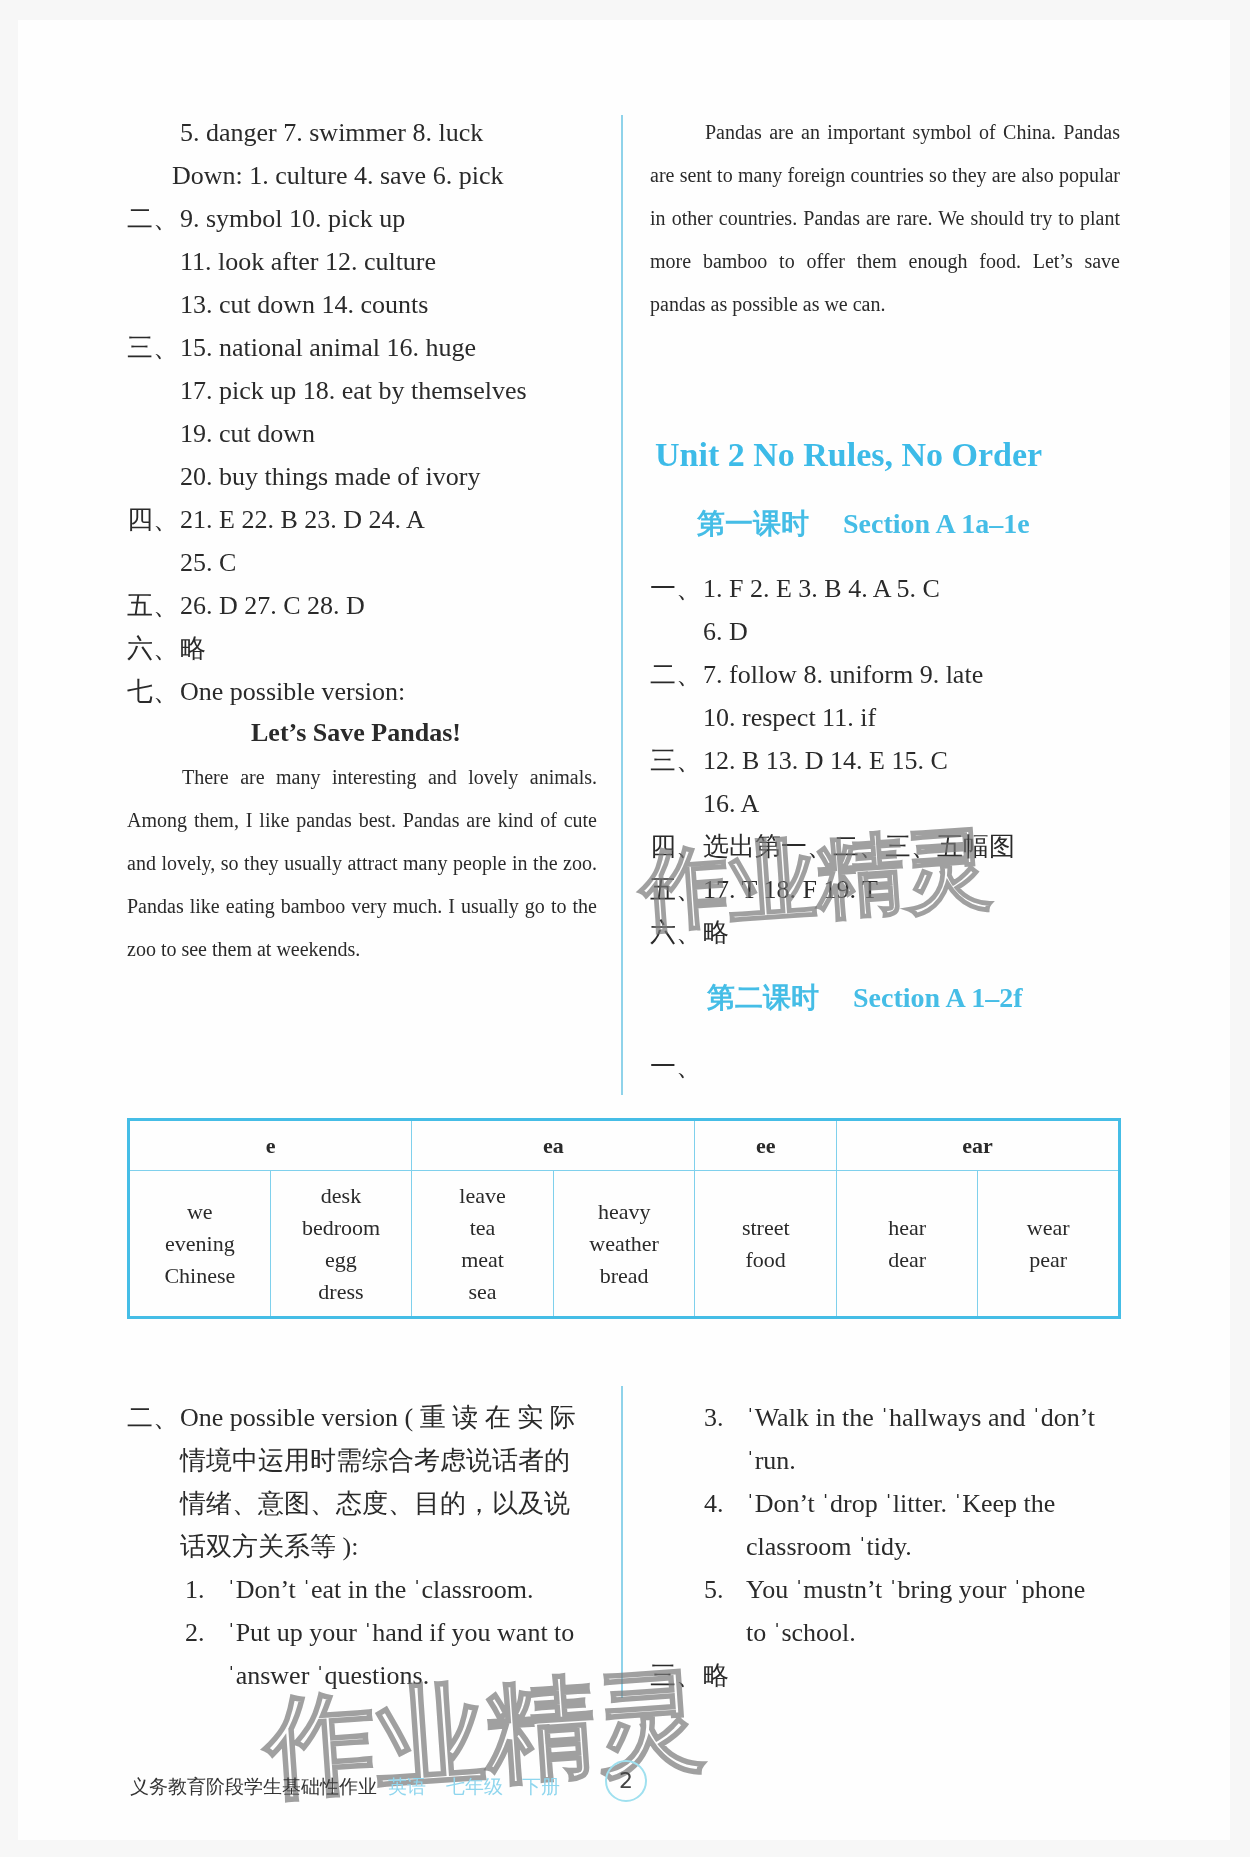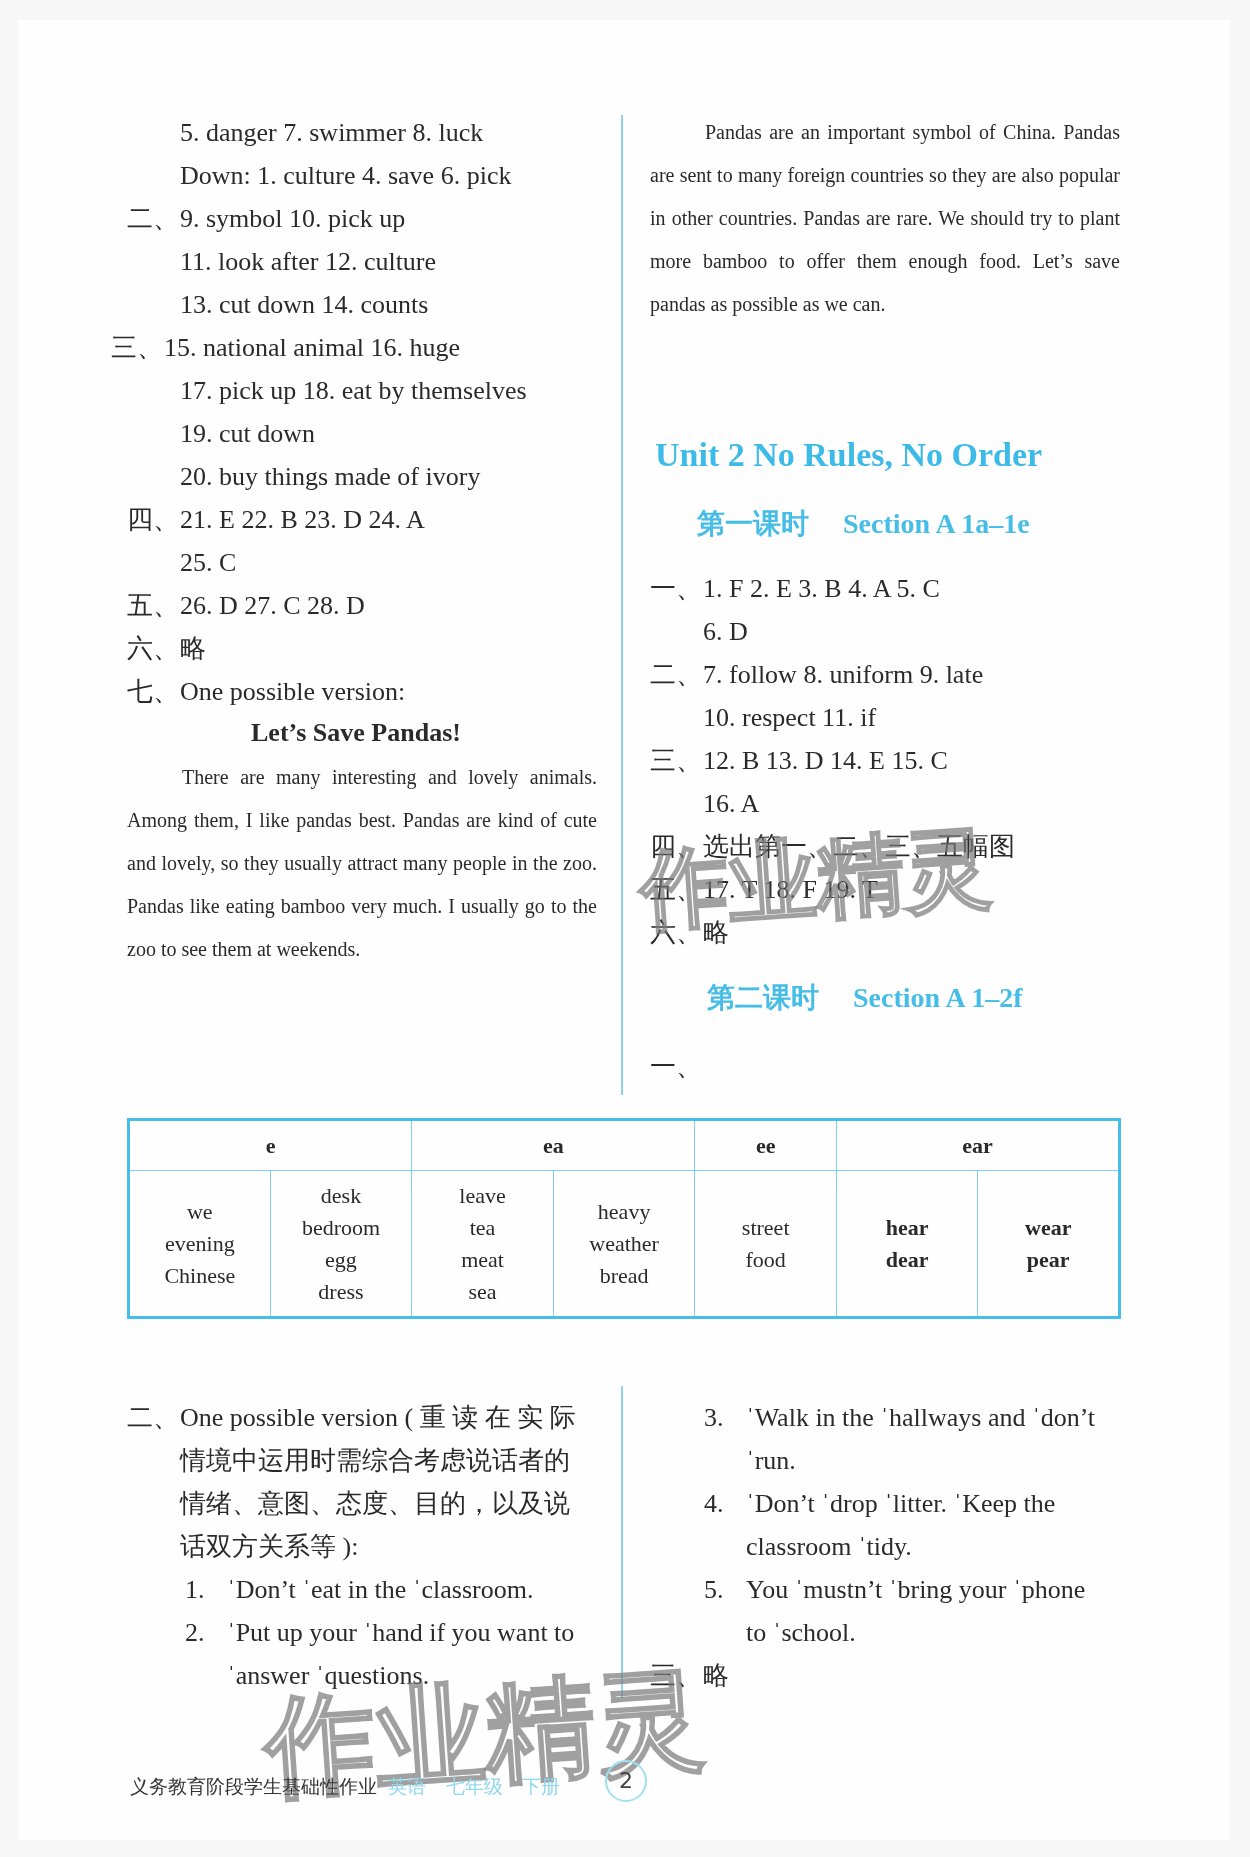--- a/index.html
+++ b/index.html
@@ -15,43 +15,43 @@
   .essay { position:absolute; font-size:20px; line-height:43px; text-align:justify; }
   .essay p { margin:0; }
   .essay .indent { text-indent:55px; }
   .essay-title { position:absolute; font-weight:bold; font-size:26px; white-space:nowrap; }
   table.phon { position:absolute; left:127px; top:1118px; width:994px; border-collapse:collapse;
                border:3px solid #45bde6; font-size:22px; }
   table.phon td { border:1.5px solid #7fd0ec; text-align:center; vertical-align:middle; padding:0; }
   table.phon tr.h1 td { height:49px; font-weight:bold; }
   table.phon tr.h2 td { height:50px; font-family:"DejaVu Sans",sans-serif; font-size:19px; color:#444; }
   table.phon tr.words td { height:145px; line-height:32px; }
-  table.phon tr.words td.bold { font-weight:bold;text-align:center; }
+  table.phon tr.words td.bold { font-weight:normal;text-align:center; }
   .footer-left { position:absolute; left:130px; top:1774px; font-family:"DejaVu Sans",sans-serif;
                  font-size:19px; color:#333; white-space:nowrap; }
   .footer-blue { position:absolute; top:1774px; font-family:"DejaVu Sans",sans-serif; font-size:19px;
                  color:#8fd6ee; white-space:nowrap; }
   .page-num { position:absolute; left:605px; top:1760px; width:38px; height:38px; border:2px solid #9fe0ef;
               border-radius:50%; text-align:center; line-height:38px; font-family:"DejaVu Sans",sans-serif;
               font-size:22px; color:#444; }
   .watermark { position:absolute; font-family:"DejaVu Sans",sans-serif; font-weight:bold; color:transparent;
                -webkit-text-stroke:2px rgba(120,120,120,0.7); white-space:nowrap; transform:rotate(-4deg); }
 </style>
 </head>
 <body>
 
 <div class="page"></div>
 
 <div>
   <div class="line" style="left:180px;top:111px"><span>5.  danger    7.  swimmer    8.  luck</span></div>
-  <div class="line" style="left:180px;top:154px"><span>Down: 1.  culture    4.  save    6.  pick</span></div>
+  <div class="line" style="left:172px;top:154px"><span>Down: 1.  culture    4.  save    6.  pick</span></div>
   <div class="line" style="left:127px;top:197px"><span class="num" style="width:53px">二、</span><span>9.  symbol    10.  pick up</span></div>
   <div class="line" style="left:180px;top:240px"><span>11.  look after    12.  culture</span></div>
   <div class="line" style="left:180px;top:283px"><span>13.  cut down    14.  counts</span></div>
-  <div class="line" style="left:111px;top:326px"><span class="num" style="width:53px">三、</span><span>15.  national animal    16.  huge</span></div>
+  <div class="line" style="left:127px;top:326px"><span class="num" style="width:53px">三、</span><span>15.  national animal    16.  huge</span></div>
   <div class="line" style="left:180px;top:369px"><span>17.  pick up    18.  eat by themselves</span></div>
   <div class="line" style="left:180px;top:412px"><span>19.  cut down</span></div>
   <div class="line" style="left:180px;top:455px"><span>20.  buy things made of ivory</span></div>
   <div class="line" style="left:127px;top:498px"><span class="num" style="width:53px">四、</span><span>21.  E    22.  B    23.  D    24.  A</span></div>
   <div class="line" style="left:180px;top:541px"><span>25.  C</span></div>
   <div class="line" style="left:127px;top:584px"><span class="num" style="width:53px">五、</span><span>26.  D    27.  C    28.  D</span></div>
   <div class="line" style="left:127px;top:627px"><span class="num" style="width:53px">六、</span><span>略</span></div>
   <div class="line" style="left:127px;top:670px"><span class="num" style="width:53px">七、</span><span>One possible version:</span></div>
 
   <div class="essay-title" style="left:251px;top:718px">Let’s Save Pandas!</div>

